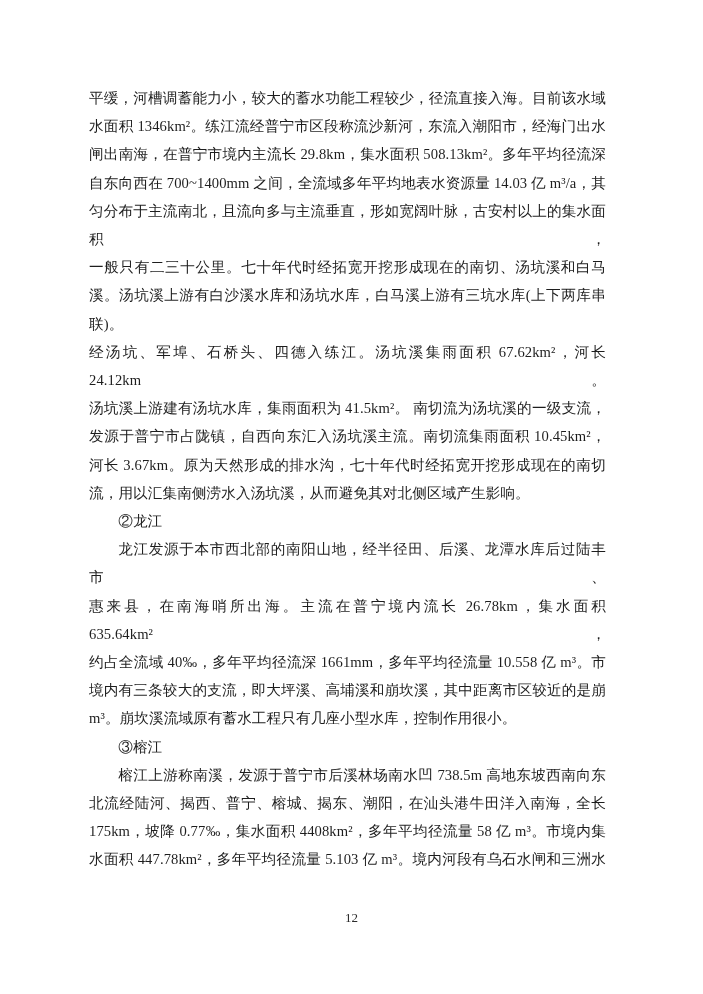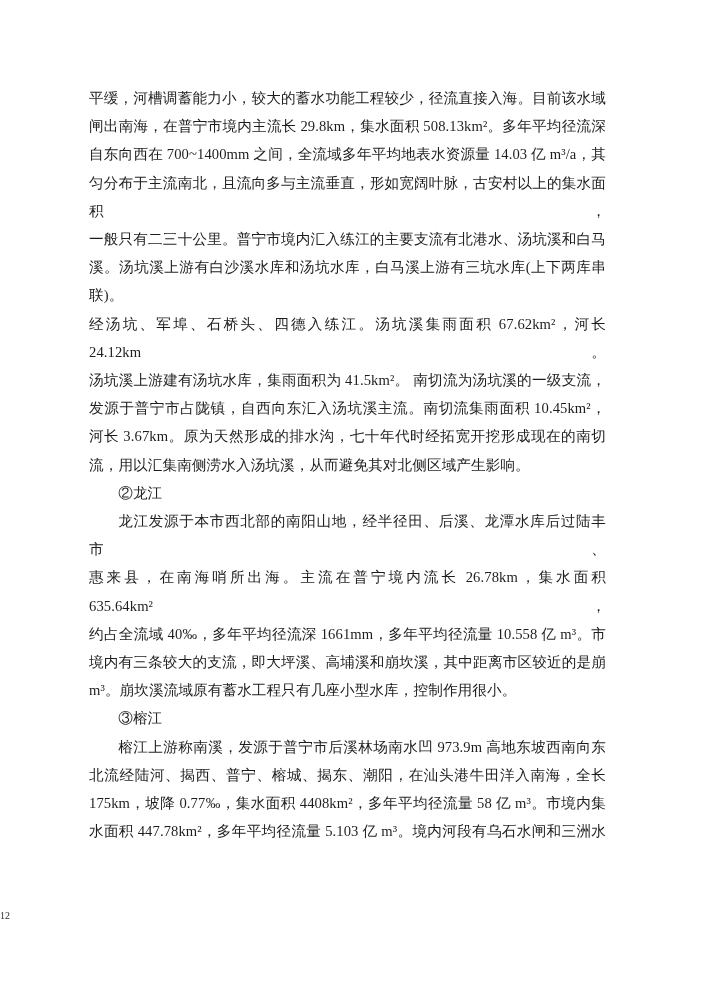--- a/index.html
+++ b/index.html
@@ -35,48 +35,49 @@
     text-align-last: left;
   }
   .line.ind {
     text-indent: 2em;
   }
   .page-number {
     position: absolute;
     top: 910px;
     left: 0;
     width: 703px;
-    text-align: left;
-    font-size: 10px;
+    text-align: center;
+    font-size: 13px;
     color: #2b2b2b;
   }
 </style>
 </head>
 <body>
 
 <div class="page">
   <div class="text-block">
       <div class="line">平缓，河槽调蓄能力小，较大的蓄水功能工程较少，径流直接入海。目前该水域</div>
+      <div class="line">水面积 1346km²。练江流经普宁市区段称流沙新河，东流入潮阳市，经海门出水</div>
       <div class="line">闸出南海，在普宁市境内主流长 29.8km，集水面积 508.13km²。多年平均径流深</div>
       <div class="line">自东向西在 700~1400mm 之间，全流域多年平均地表水资源量 14.03 亿 m³/a，其</div>
       <div class="line">匀分布于主流南北，且流向多与主流垂直，形如宽阔叶脉，古安村以上的集水面积，</div>
-      <div class="line">一般只有二三十公里。普宁市境内汇入练江的主要支流有北港水、汤坑溪和白马</div>
+      <div class="line">一般只有二三十公里。七十年代时经拓宽开挖形成现在的南切、汤坑溪和白马</div>
       <div class="line">溪。汤坑溪上游有白沙溪水库和汤坑水库，白马溪上游有三坑水库(上下两库串</div>
       <div class="line end">联)。</div>
       <div class="line">经汤坑、军埠、石桥头、四德入练江。汤坑溪集雨面积 67.62km²，河长 24.12km。</div>
       <div class="line">汤坑溪上游建有汤坑水库，集雨面积为 41.5km²。 南切流为汤坑溪的一级支流，</div>
       <div class="line">发源于普宁市占陇镇，自西向东汇入汤坑溪主流。南切流集雨面积 10.45km²，</div>
       <div class="line">河长 3.67km。原为天然形成的排水沟，七十年代时经拓宽开挖形成现在的南切</div>
       <div class="line end">流，用以汇集南侧涝水入汤坑溪，从而避免其对北侧区域产生影响。</div>
       <div class="line ind end">②龙江</div>
       <div class="line ind">龙江发源于本市西北部的南阳山地，经半径田、后溪、龙潭水库后过陆丰市、</div>
       <div class="line">惠来县，在南海哨所出海。主流在普宁境内流长 26.78km，集水面积 635.64km²，</div>
       <div class="line">约占全流域 40‰，多年平均径流深 1661mm，多年平均径流量 10.558 亿 m³。市</div>
       <div class="line">境内有三条较大的支流，即大坪溪、高埔溪和崩坎溪，其中距离市区较近的是崩</div>
       <div class="line end">m³。崩坎溪流域原有蓄水工程只有几座小型水库，控制作用很小。</div>
       <div class="line ind end">③榕江</div>
-      <div class="line ind">榕江上游称南溪，发源于普宁市后溪林场南水凹 973.9m 高地东坡西南向东</div>
+      <div class="line ind">榕江上游称南溪，发源于普宁市后溪林场南水凹 738.5m 高地东坡西南向东</div>
       <div class="line">北流经陆河、揭西、普宁、榕城、揭东、潮阳，在汕头港牛田洋入南海，全长</div>
       <div class="line">175km，坡降 0.77‰，集水面积 4408km²，多年平均径流量 58 亿 m³。市境内集</div>
       <div class="line">水面积 447.78km²，多年平均径流量 5.103 亿 m³。境内河段有乌石水闸和三洲水</div>
     </div>
   <div class="page-number">12</div>
 </div>
 
 </body></html>

